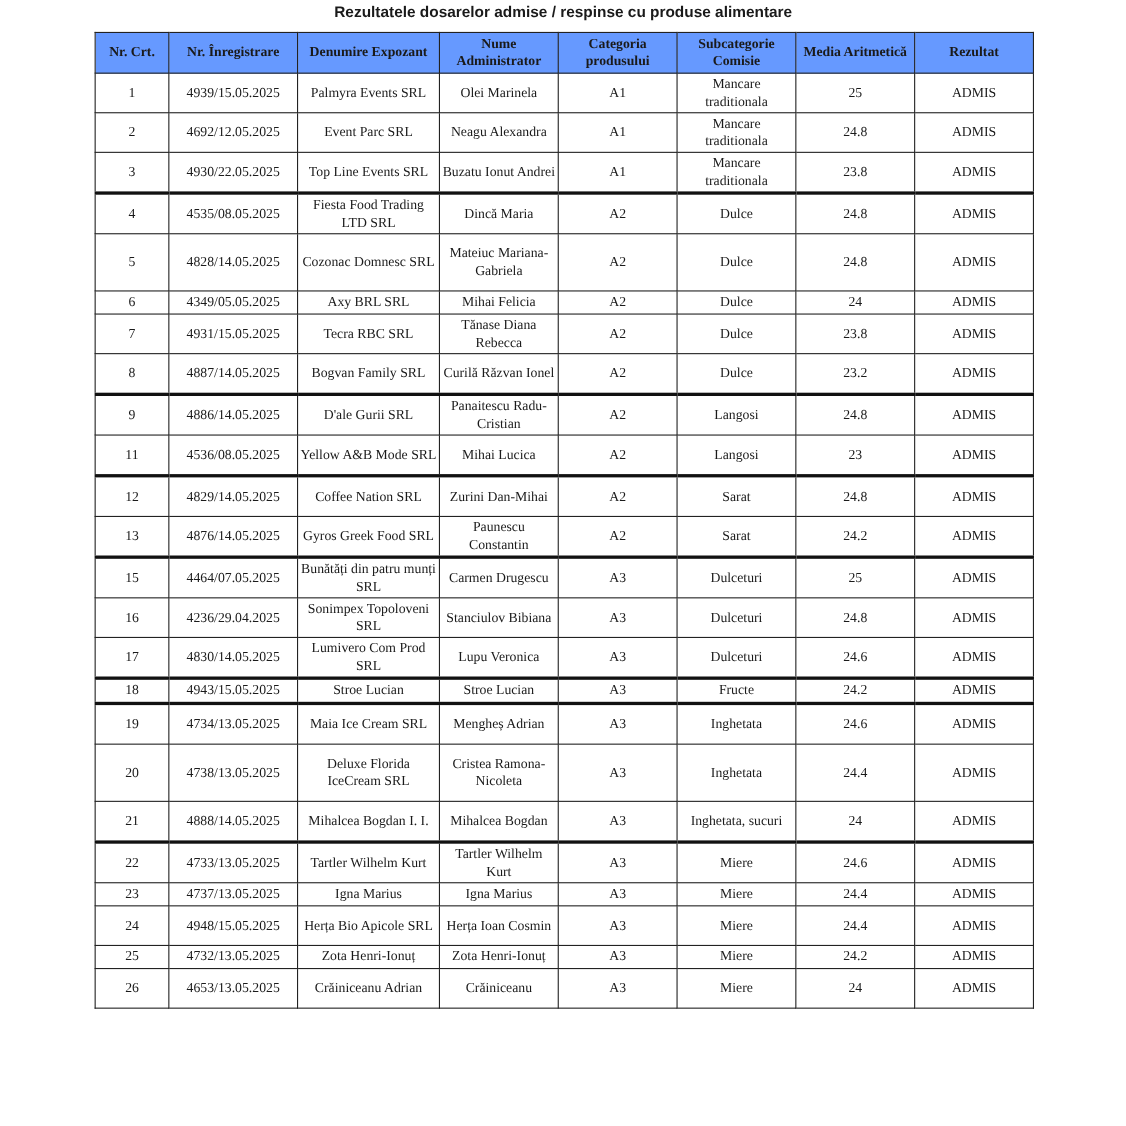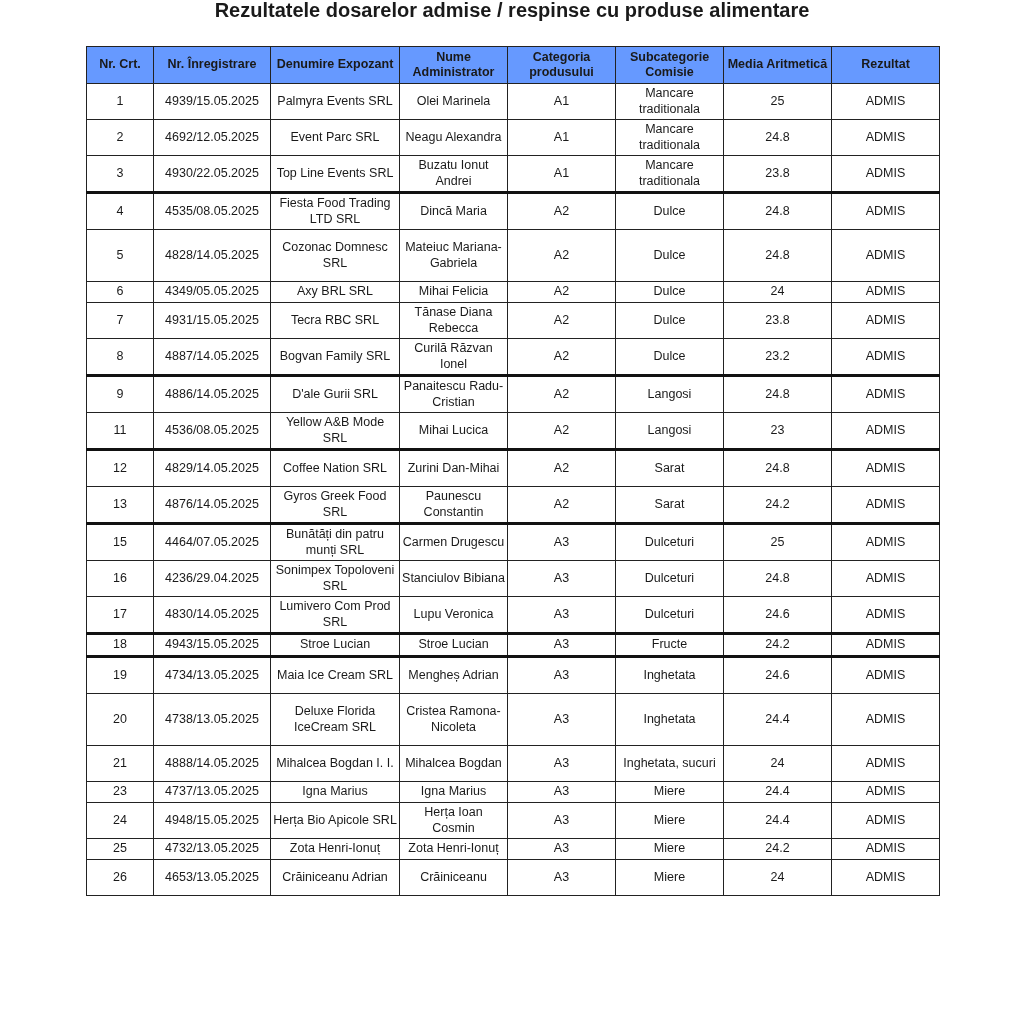--- a/index.html
+++ b/index.html
@@ -1,21 +1,21 @@
 <!DOCTYPE html>
 <html><head>
 <meta charset="utf-8">
 <style>
   html, body { margin: 0; padding: 0; background: #ffffff; }
   body { width: 1024px; height: 1024px; overflow: hidden; position: relative;
          font-family: "Liberation Sans", sans-serif; color: #1a1a1a; }
   .title { position: absolute; top: 0; left: 0; width: 1024px; text-align: center;
-           font-weight: bold; font-size: 20px; line-height: 20px; top: 0px; }
-  table.results { position: absolute; left: 86px; top: 46px; width: 853px;
-                  border-collapse: collapse; table-layout: fixed; font-size: 12.5px; }
+           font-weight: bold; font-size: 14px; line-height: 20px; top: 0px; }
+  table.results { position: absolute; left: 86px; top: 29px; width: 853px;
+                  border-collapse: collapse; table-layout: fixed; font-size: 12.5px; font-family: Liberation Serif, serif; }
   table.results th, table.results td { border: 1.3px solid #222; text-align: center;
                   vertical-align: middle; padding: 0 2px; line-height: 15.5px; }
   table.results th { background: #6699ff; font-weight: bold; height: 36px; font-size: 12.5px; }
   table.results td { height: 35px; }
   tr.short td { height: 20px; }
   tr.tall td { height: 51px; }
   tr.group-start td { border-top: 3px solid #111; }
   col.c1 { width: 67px; } col.c2 { width: 117px; } col.c3 { width: 129px; }
   col.c4 { width: 108px; } col.c5 { width: 108px; } col.c6 { width: 108px; }
   col.c7 { width: 108px; } col.c8 { width: 108px; }
@@ -232,20 +232,30 @@
       <tr>
         <td>21</td>
         <td>4888/14.05.2025</td>
         <td>Mihalcea Bogdan I. I.</td>
         <td>Mihalcea Bogdan</td>
         <td>A3</td>
         <td>Inghetata, sucuri</td>
         <td>24</td>
         <td>ADMIS</td>
       </tr>
+      <tr class="group-start">
+        <td>22</td>
+        <td>4733/13.05.2025</td>
+        <td>Tartler Wilhelm Kurt</td>
+        <td>Tartler Wilhelm Kurt</td>
+        <td>A3</td>
+        <td>Miere</td>
+        <td>24.6</td>
+        <td>ADMIS</td>
+      </tr>
       <tr class="short">
         <td>23</td>
         <td>4737/13.05.2025</td>
         <td>Igna Marius</td>
         <td>Igna Marius</td>
         <td>A3</td>
         <td>Miere</td>
         <td>24.4</td>
         <td>ADMIS</td>
       </tr>

